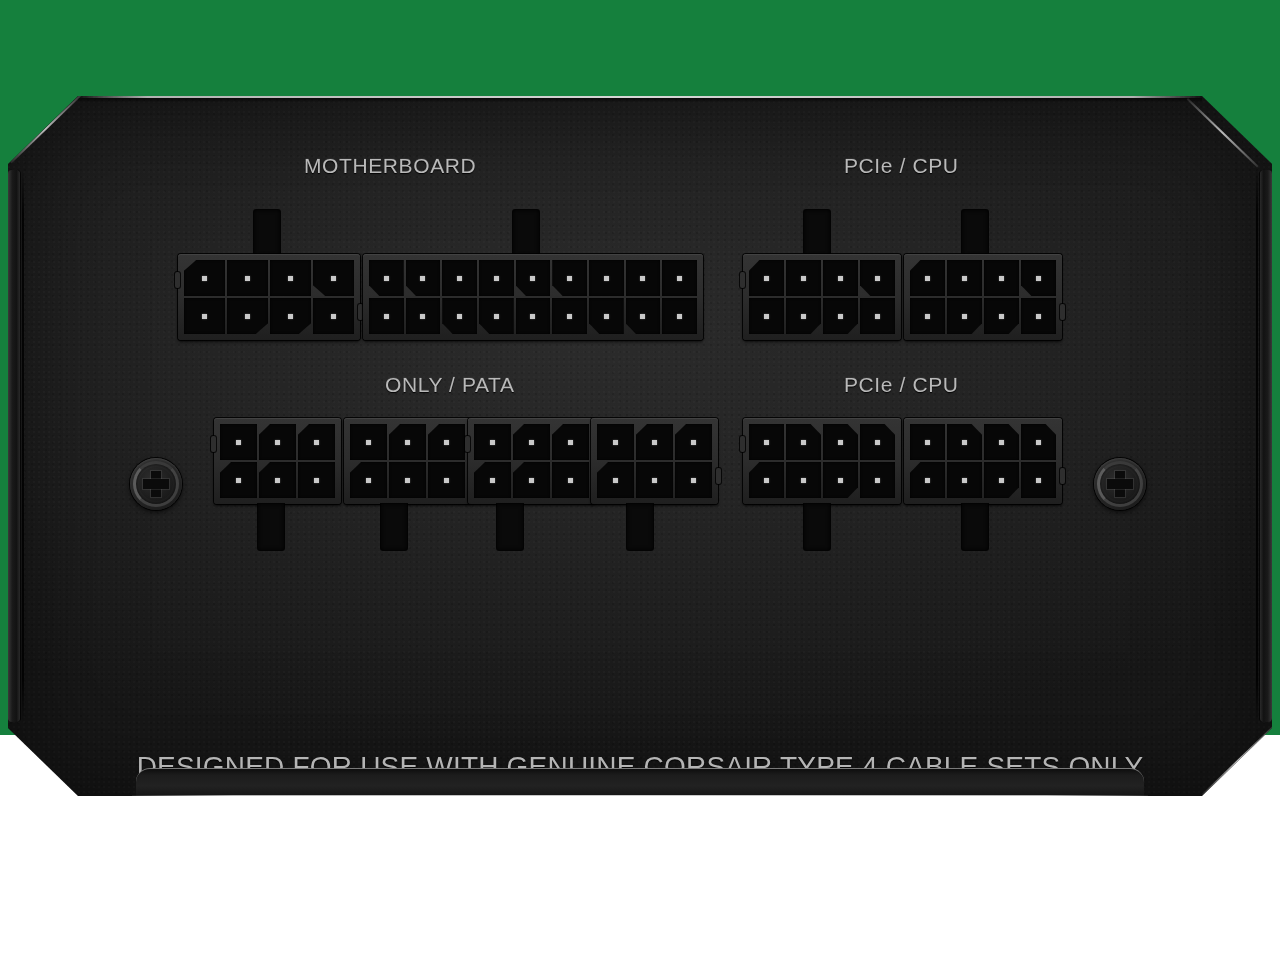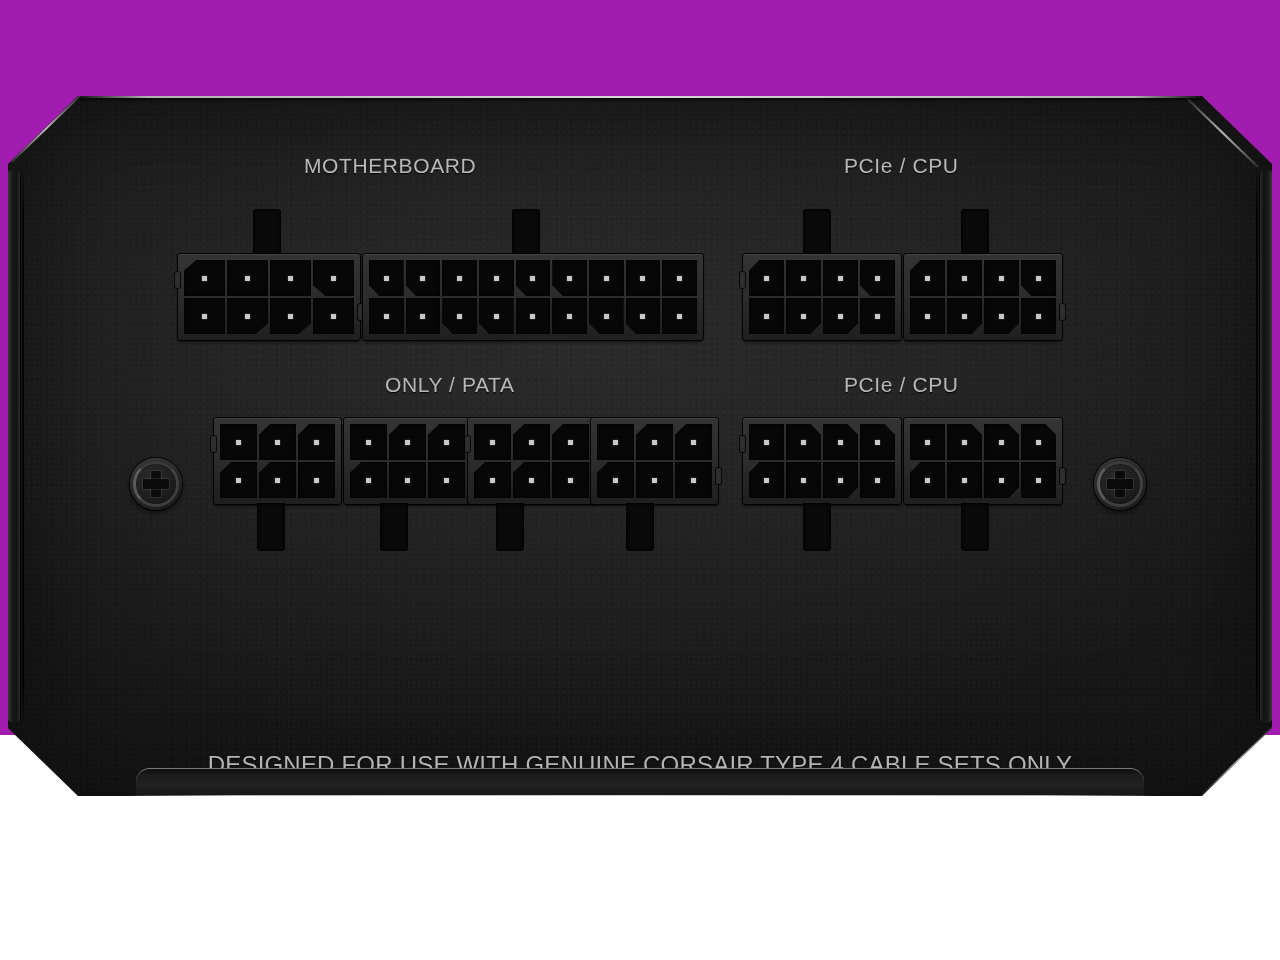--- a/index.html
+++ b/index.html
@@ -9,21 +9,21 @@
     width: 1280px;
     height: 960px;
     overflow: hidden;
     font-family: "Liberation Sans", sans-serif;
   }
 
   #stage {
     position: relative;
     width: 1280px;
     height: 735px;
-    background: #a21caf;
+    background: #15803d;
   }
 
   
   .psu-panel {
     position: absolute;
     left: 8px;
     top: 96px;
     width: 1264px;
     height: 700px;
     background:
@@ -143,21 +143,21 @@
     font-family: "Liberation Sans", sans-serif;
   }
 
   .footer-note {
     position: absolute;
     left: 0;
     right: 0;
     top: 655px;
     text-align: center;
     color: #b5b5b5;
-    font-size: 24px;
+    font-size: 28px;
     letter-spacing: 0.2px;
     white-space: nowrap;
     text-shadow: 0 1px 1px rgba(0,0,0,0.9);
     font-family: "Liberation Sans", sans-serif;
   }
 
   
   .conn-group { position: absolute; }
 
   .connector {

